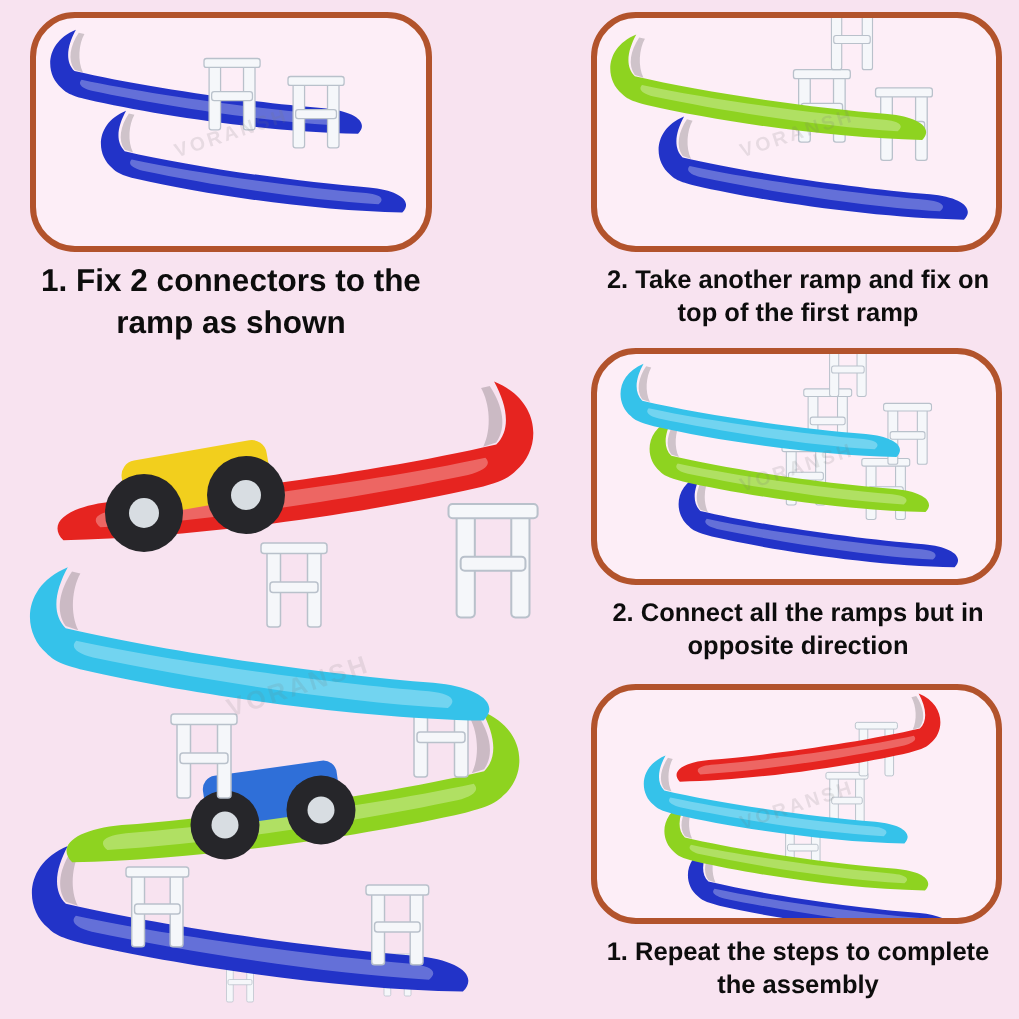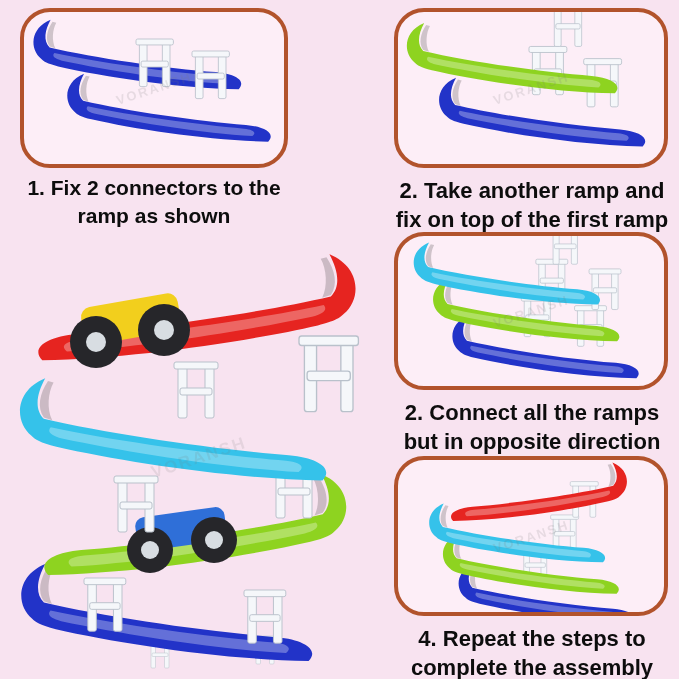--- a/index.html
+++ b/index.html
@@ -14,21 +14,21 @@
     border-radius:30px;
     background:var(--c-panel-bg,#fdeef7);
     overflow:hidden;
   }
   .panel svg{display:block;width:100%;height:100%;}
   .caption{
     position:absolute; margin:0; text-align:center; font-weight:700;
     color:var(--c-text,#0d0d0d); line-height:1.32;
   }
   .cap-lg{font-size:21px;}
-  .cap-md{font-size:22px;}
+  .cap-md{font-size:17px;}
   .main-figure{position:absolute; left:4px; top:246px; width:390px; height:424px;}
   .main-figure svg{display:block;width:100%;height:100%;}
   .wm{
     position:absolute; inset:0; display:flex; align-items:center; justify-content:center;
     transform:rotate(-18deg); color:#777; opacity:.16; font-size:13px;
     letter-spacing:2px; font-weight:700; pointer-events:none;
   }
   .wm-main{font-size:17px; opacity:.14;}
   
   .c-blue{color:var(--c-ramp-blue,#2233c8);}
@@ -101,21 +101,21 @@
       <use href="#ramp" class="c-blue" transform="translate(48,104) scale(0.82)"></use>
       <use href="#post" class="c-post" transform="translate(120,88) scale(0.65)"></use>
       <use href="#ramp" class="c-green" transform="translate(32,74) scale(0.82)"></use>
       <use href="#post" class="c-post" transform="translate(150,56) scale(0.65)"></use>
       <use href="#ramp" class="c-cyan" transform="translate(18,42) scale(0.82)"></use>
       <use href="#post" class="c-post" transform="translate(170,22) scale(0.65)"></use>
       <use href="#ramp" class="c-red" transform="translate(236,0) scale(-0.82,0.82)"></use>
     </svg>
     <div class="wm">VORANSH</div>
   </div>
-  <p class="caption cap-md" style="left:390px; top:624px; width:284px;">4. Repeat the steps to complete the assembly</p>
+  <p class="caption cap-md" style="left:390px; top:624px; width:284px;">1. Repeat the steps to complete the assembly</p>
 
   <div class="main-figure">
     <svg viewBox="0 0 390 420">
 
       <use href="#post" class="c-post" transform="translate(145,392) scale(0.5)"></use>
       <use href="#post" class="c-post" transform="translate(250,388) scale(0.5)"></use>
 
       <use href="#ramp" class="c-blue" transform="translate(4,312) scale(1.33)"></use>
 
       <use href="#post" class="c-post" transform="translate(80,330) scale(0.95)"></use>

